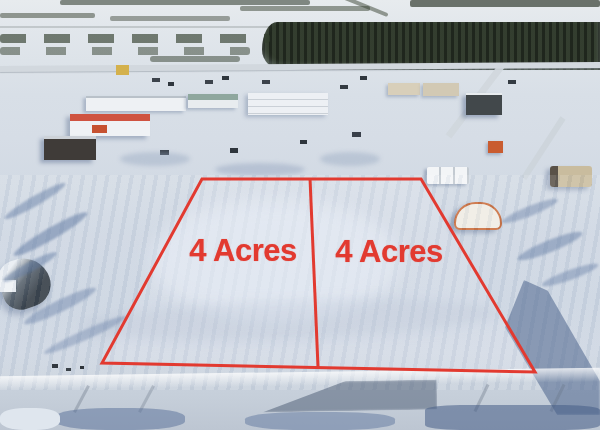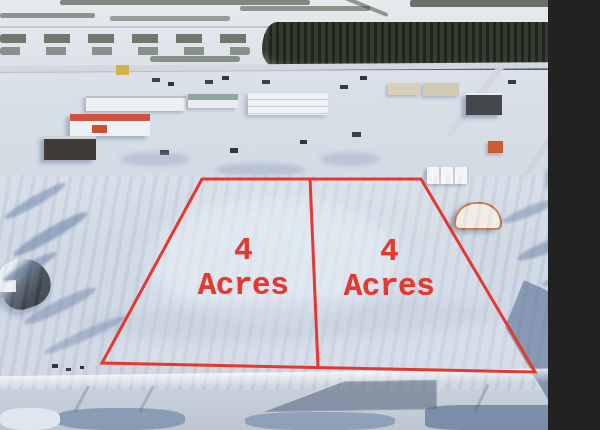--- a/index.html
+++ b/index.html
@@ -1,18 +1,18 @@
 <!DOCTYPE html>
 <html style="--accent: #e23a30;"><head>
 <meta charset="utf-8">
 <style>
   html,body{margin:0;padding:0;background:#222;}
   .photo{
-    position:relative;width:548px;height:430px;overflow:hidden;
-    font-family:Liberation Mono, monospace;
+    position:relative;width:600px;height:430px;overflow:hidden;
+    font-family:Liberation Sans, sans-serif;
     background:linear-gradient(180deg,
       #e7ebee 0%, #e2e7ec 6%, #dde3e9 14%, #d8dfe7 22%,
       #d6dde6 32%, #d2dae4 42%, #ccd5e1 55%, #c9d3e0 70%,
       #ccd5e1 82%, #c6cfda 92%, #bdc6d2 100%);
   }
   .photo *{position:absolute;}
   .lbl{
     z-index:21;text-align:center;font-weight:bold;font-size:31px;
     letter-spacing:-0.5px;color:var(--accent,#e23a30);
     text-shadow:0 0 1px rgba(226,58,48,.55);

